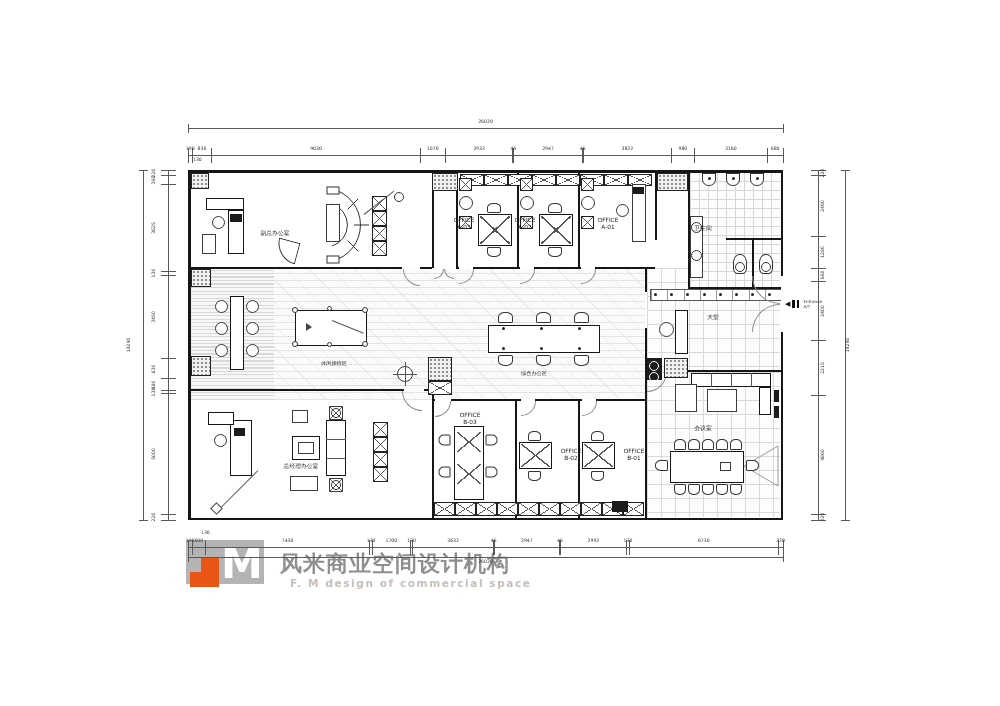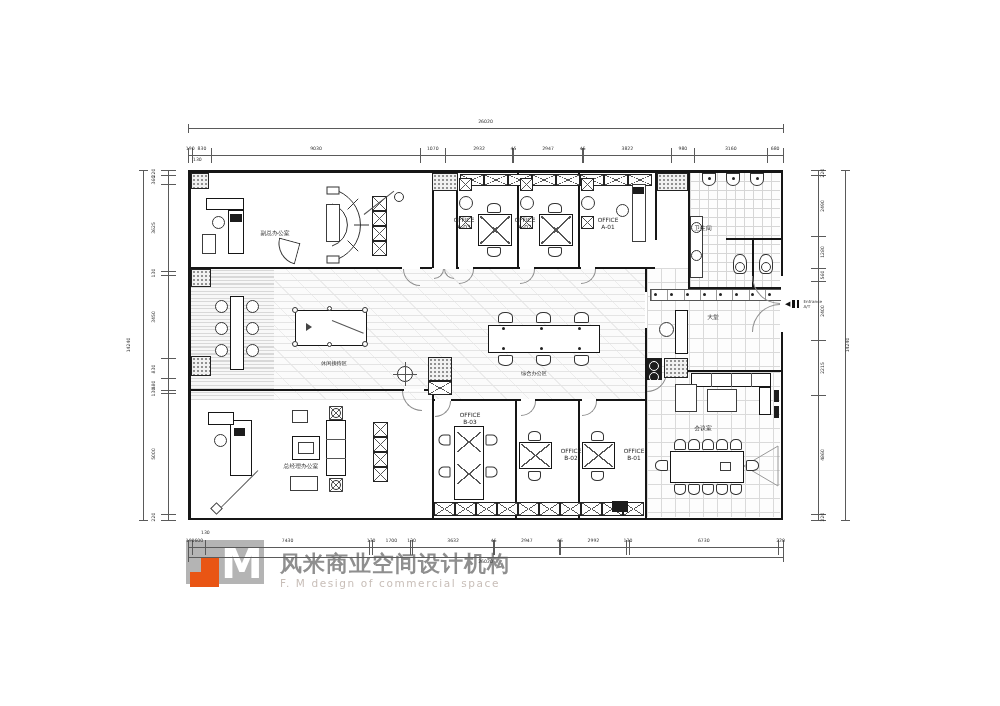--- a/index.html
+++ b/index.html
@@ -51,21 +51,21 @@
   
   .dl{position:absolute;background:#5a5a5a;}
   .dlab{position:absolute;font-size:4.6px;color:#333;text-align:center;line-height:1;white-space:nowrap;}
   .dlabv{transform:rotate(-90deg);}
   .xtra{position:absolute;font-size:4.6px;color:#333;}
   
   #logo-gray{position:absolute;left:186px;top:540px;width:78px;height:44px;background:#b4b4b4;}
   .logo-orange{position:absolute;background:#e95514;}
   #logo-m{position:absolute;left:221px;top:543px;font-size:42px;font-weight:bold;color:#fff;line-height:1;}
   #logo-cn{position:absolute;left:280px;top:549px;font-size:22px;font-weight:bold;color:#8f8f8f;letter-spacing:1px;white-space:nowrap;}
-  #logo-en{position:absolute;left:280px;top:577px;font-size:10.5px;font-weight:normal;color:#c8beb8;letter-spacing:1.6px;white-space:nowrap;}
+  #logo-en{position:absolute;left:290px;top:577px;font-size:10.5px;font-weight:bold;color:#c8beb8;letter-spacing:1.6px;white-space:nowrap;}
   
   #entrance{position:absolute;left:785px;top:299px;display:flex;align-items:center;gap:2px;z-index:7;}
   #entrance .arr{font-size:7px;color:#111;line-height:1;}
   #entrance .bar{width:2.5px;height:8px;background:#111;}
   #entrance .etxt{font-size:4.2px;color:#333;line-height:1.2;margin-left:2px;}
 </style>
 </head>
 <body>
 
 <div id="plan">

